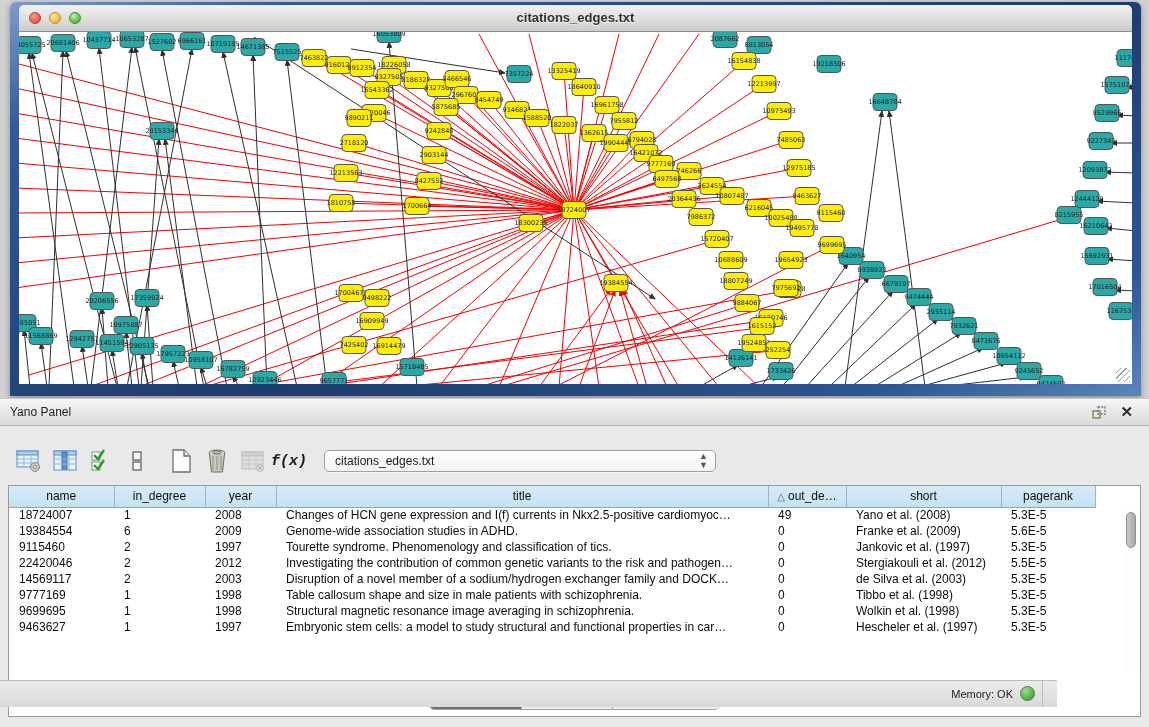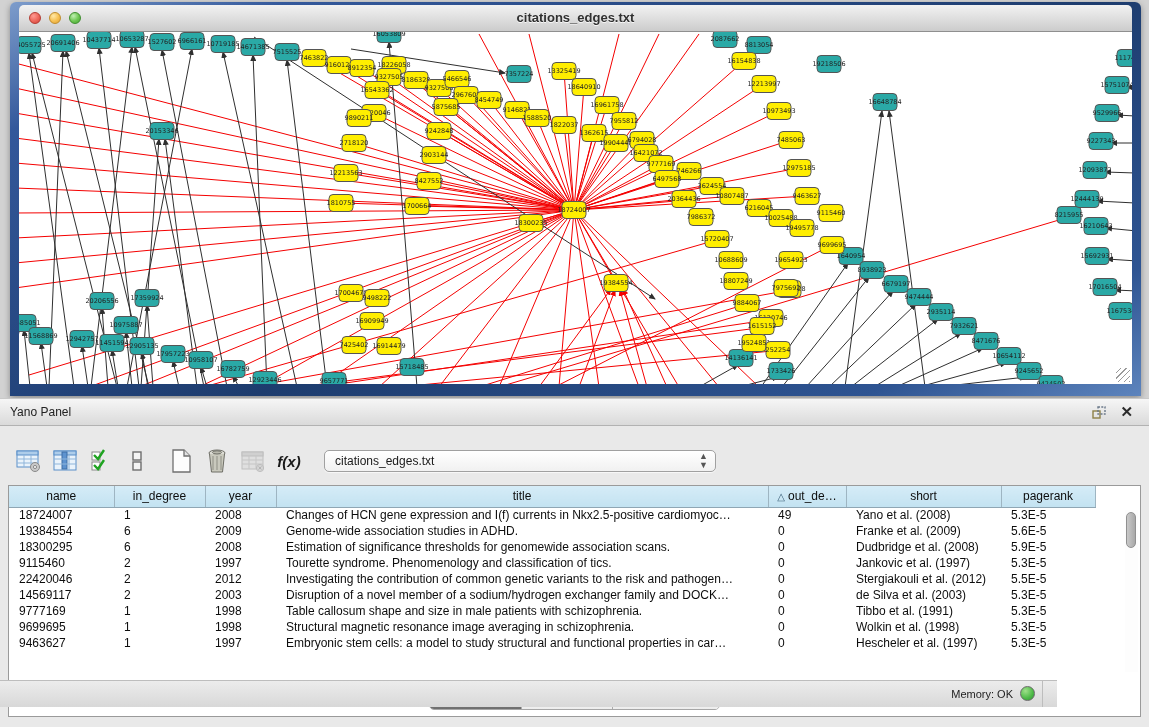--- a/index.html
+++ b/index.html
@@ -52,21 +52,21 @@
   .panel-title{position:absolute;left:10px;top:6px;font-size:12px;color:#222;}
   .float-btn{position:absolute;right:42px;top:6px;width:16px;height:16px;cursor:default;}
   .close-btn{position:absolute;right:16px;top:4px;font-size:15px;font-weight:bold;color:#2b2b2b;cursor:default;}
   .divider-handle{position:absolute;left:567px;top:399px;width:10px;height:4px;
     background:#6f6f6f;border-radius:2px;}
 
   
   .toolbar{position:absolute;left:14px;top:444px;height:34px;display:flex;align-items:center;}
   .tb-btn{width:30px;height:30px;margin-right:6px;display:flex;align-items:center;justify-content:center;background:transparent;border:none;padding:0;}
   .tb-btn svg{display:block;}
-  .fx{font-family:Liberation Sans, sans-serif;font-style:italic;font-weight:bold;font-size:15px;color:#1a1a1a;}
+  .fx{font-family:Liberation Mono, monospace;font-style:italic;font-weight:bold;font-size:15px;color:#1a1a1a;}
   .combo{
     margin-left:14px;width:392px;height:22px;box-sizing:border-box;position:relative;
     background:linear-gradient(#ffffff,#f1f1f1);
     border:1px solid #a0a0a0;border-radius:5px;
     font-size:12px;color:#1a1a1a;line-height:20px;padding-left:10px;
     box-shadow:0 1px 1px rgba(255,255,255,.7), inset 0 1px 0 #fff;
   }
   .combo .updown{position:absolute;right:7px;top:1px;font-size:9px;color:#555;line-height:9px;text-align:center;}
 
   
@@ -898,29 +898,20 @@
         <tr>
           <td>19384554</td>
           <td>6</td>
           <td>2009</td>
           <td>Genome-wide association studies in ADHD.</td>
           <td>0</td>
           <td>Franke et al. (2009)</td>
           <td>5.6E-5</td>
         </tr>
         <tr>
-          <td>18300295</td>
-          <td>6</td>
-          <td>2008</td>
-          <td>Estimation of significance thresholds for genomewide association scans.</td>
-          <td>0</td>
-          <td>Dudbridge et al. (2008)</td>
-          <td>5.9E-5</td>
-        </tr>
-        <tr>
           <td>9115460</td>
           <td>2</td>
           <td>1997</td>
           <td>Tourette syndrome. Phenomenology and classification of tics.</td>
           <td>0</td>
           <td>Jankovic et al. (1997)</td>
           <td>5.3E-5</td>
         </tr>
         <tr>
           <td>22420046</td>
@@ -939,21 +930,21 @@
           <td>0</td>
           <td>de Silva et al. (2003)</td>
           <td>5.3E-5</td>
         </tr>
         <tr>
           <td>9777169</td>
           <td>1</td>
           <td>1998</td>
           <td>Table callosum shape and size in male patients with schizophrenia.</td>
           <td>0</td>
-          <td>Tibbo et al. (1991)</td>
+          <td>Tibbo et al. (1998)</td>
           <td>5.3E-5</td>
         </tr>
         <tr>
           <td>9699695</td>
           <td>1</td>
           <td>1998</td>
           <td>Structural magnetic resonance image averaging in schizophrenia.</td>
           <td>0</td>
           <td>Wolkin et al. (1998)</td>
           <td>5.3E-5</td>

